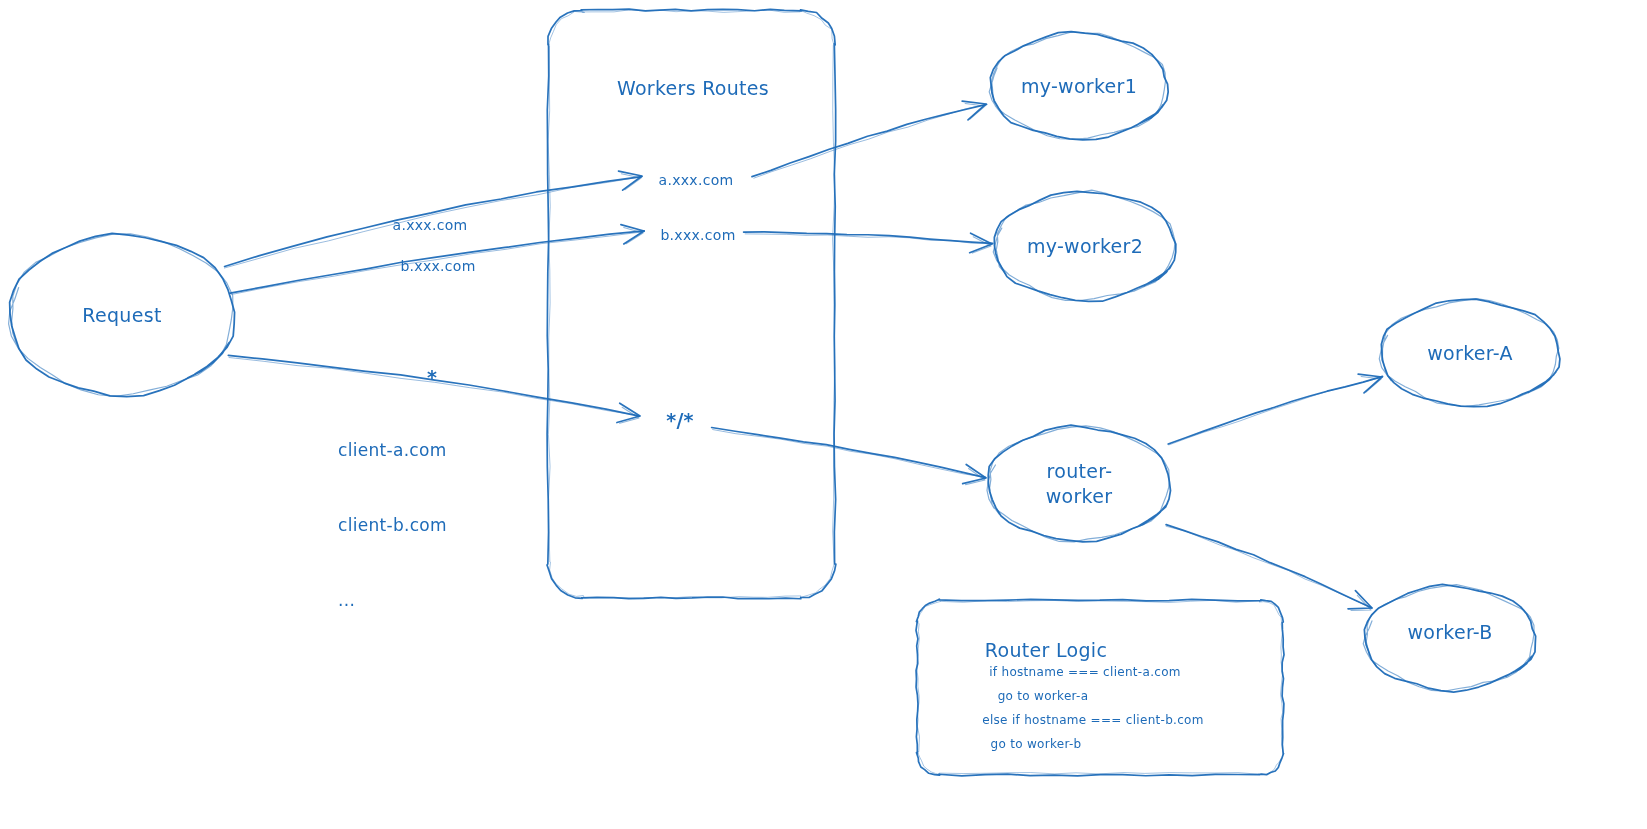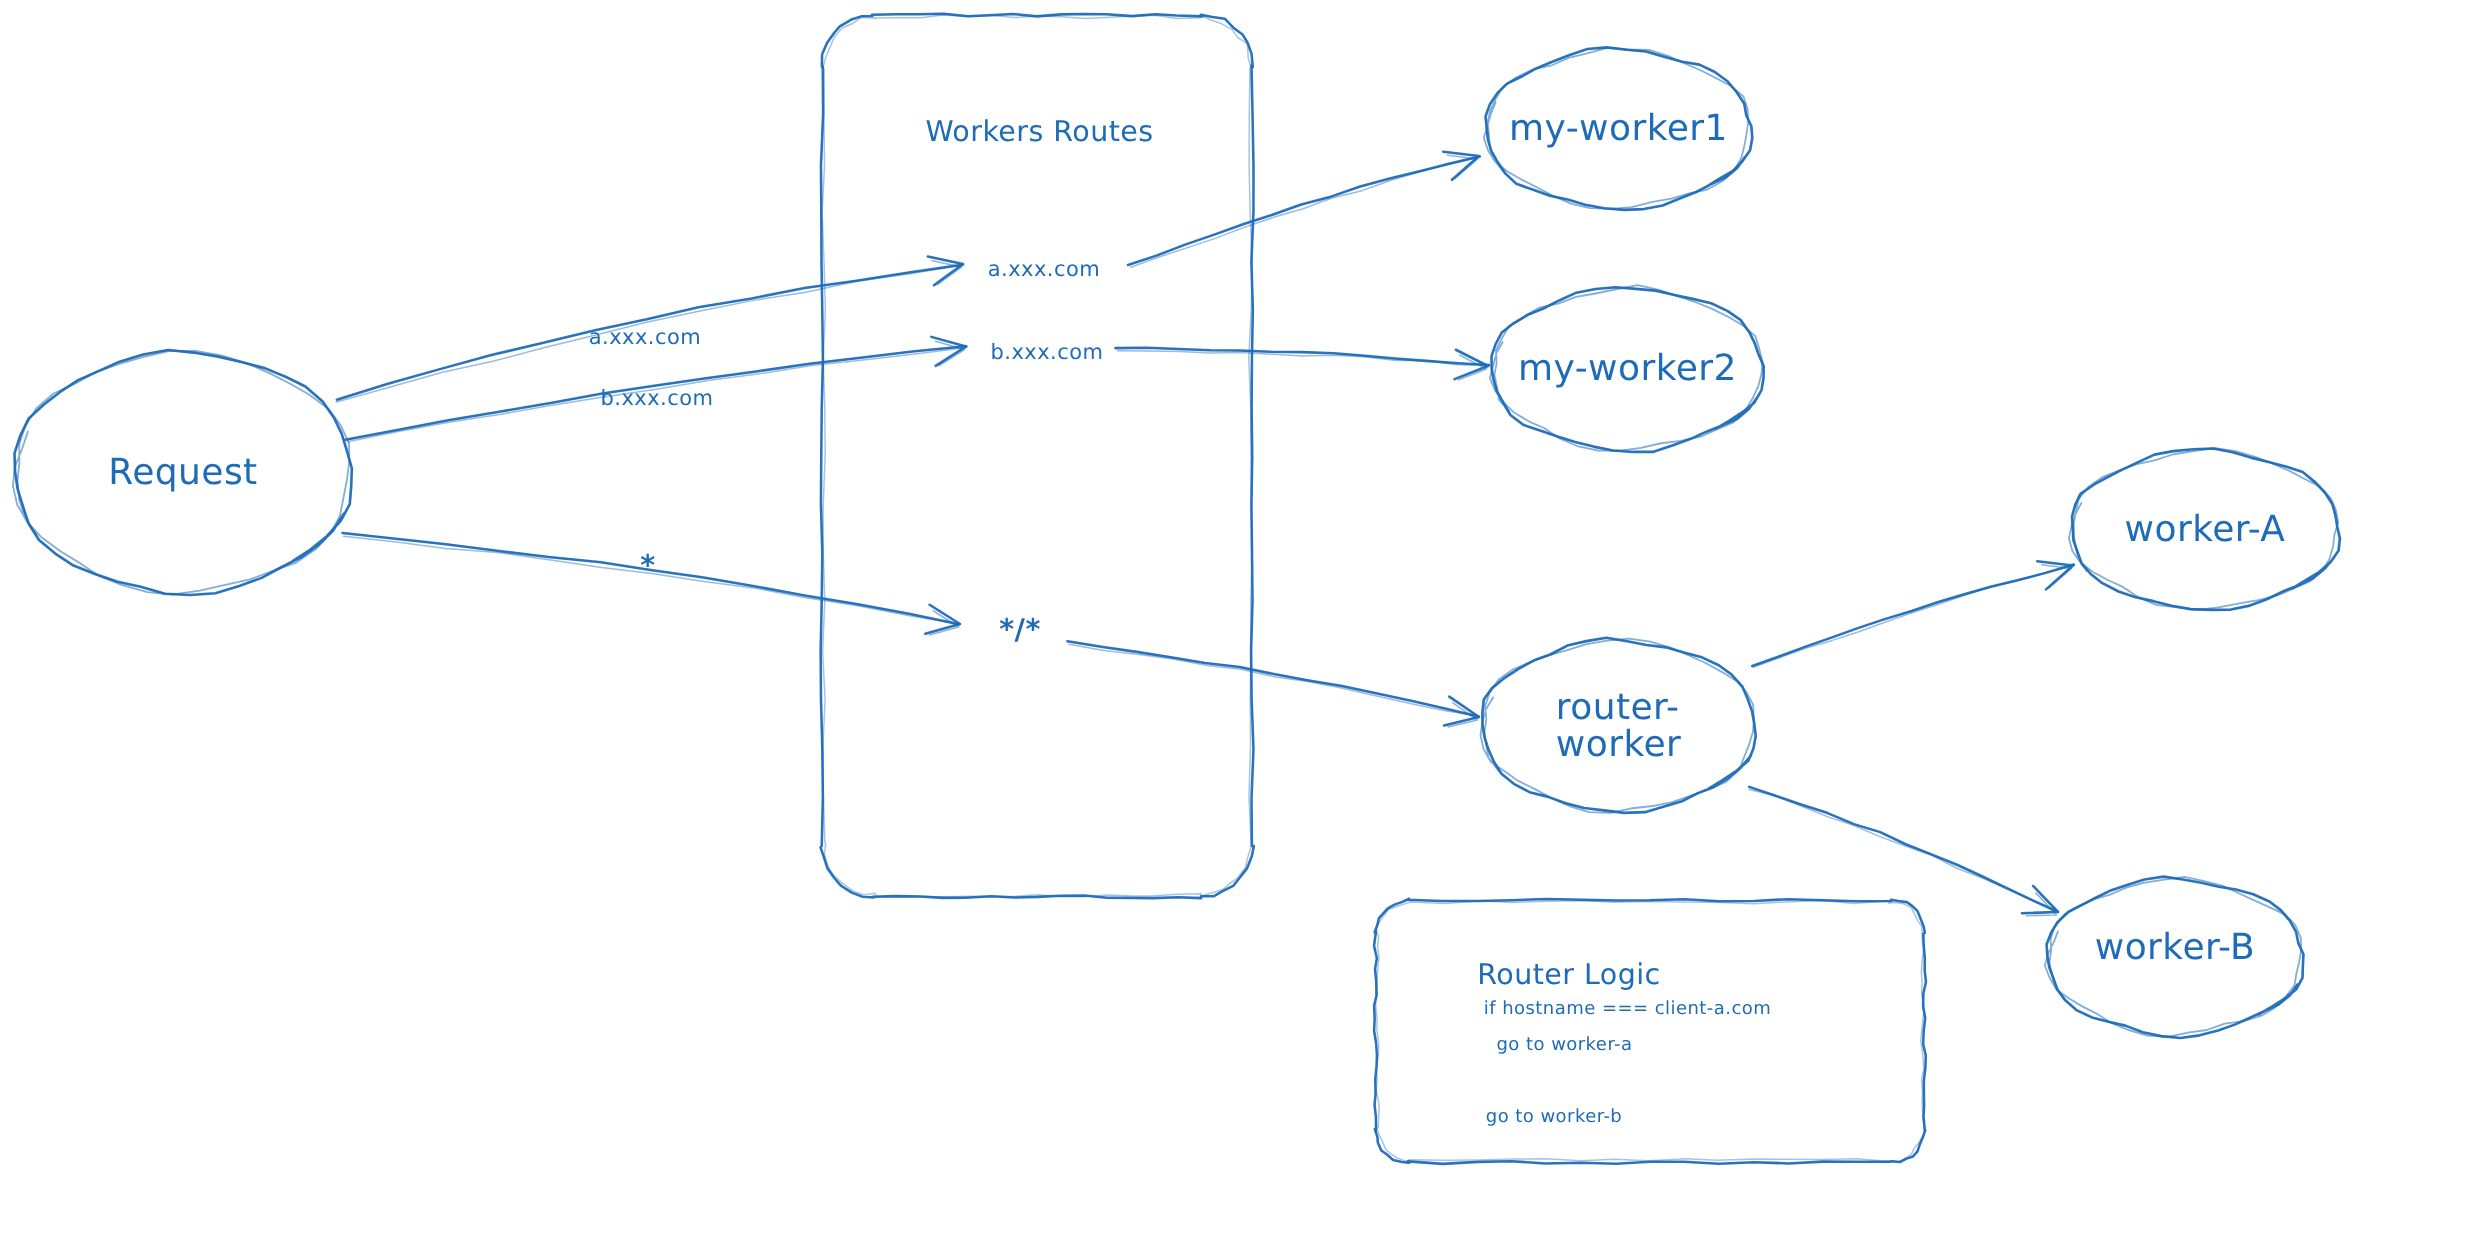--- a/index.html
+++ b/index.html
@@ -24,22 +24,22 @@
   }
   .node-label, .edge-label, .box-title, .code-line, .sub-label {
     position: absolute;
     color: #1e6bb8;
     font-family: "DejaVu Sans", sans-serif;
     white-space: pre;
     pointer-events: none;
     letter-spacing: 0.3px;
   }
   .node-label {
-    font-size: 24px;
-    text-align: left;
+    font-size: 19px;
+    text-align: right;
     transform: translate(-50%, -50%);
     line-height: 25px;
   }
   .edge-label {
     font-size: 14px;
     transform: translate(-50%, -50%);
   }
   .box-title {
     font-size: 19px;
     transform: translate(-50%, -50%);
@@ -125,19 +125,25 @@
 
   <div class="box-title" style="left:693px; top:69px;">Workers Routes</div>
   <div class="edge-label" style="left:696px; top:180px;">a.xxx.com</div>
   <div class="edge-label" style="left:698px; top:235px;">b.xxx.com</div>
   <div class="edge-label star-label" style="left:680px; top:420px;">*/*</div>
 
   <div class="edge-label" style="left:430px; top:225px;">a.xxx.com</div>
   <div class="edge-label" style="left:438px; top:266px;">b.xxx.com</div>
   <div class="edge-label star-label" style="left:432px; top:377px;">*</div>
 
+  <div class="sub-label" style="left:338px; top:388px;">
+    <div>client-a.com</div>
+    <div>client-b.com</div>
+    <div>...</div>
+  </div>
 
   <div class="box-title" style="left:1046px; top:631px;">Router Logic</div>
   <div class="code-line" style="left:1085px; top:672px;">if hostname === client-a.com</div>
   <div class="code-line" style="left:1043px; top:696px;">go to worker-a</div>
+  <div class="code-line" style="left:1093px; top:720px;">else if hostname === client-b.com</div>
   <div class="code-line" style="left:1036px; top:744px;">go to worker-b</div>
 
 </div>
 
 </body></html>

